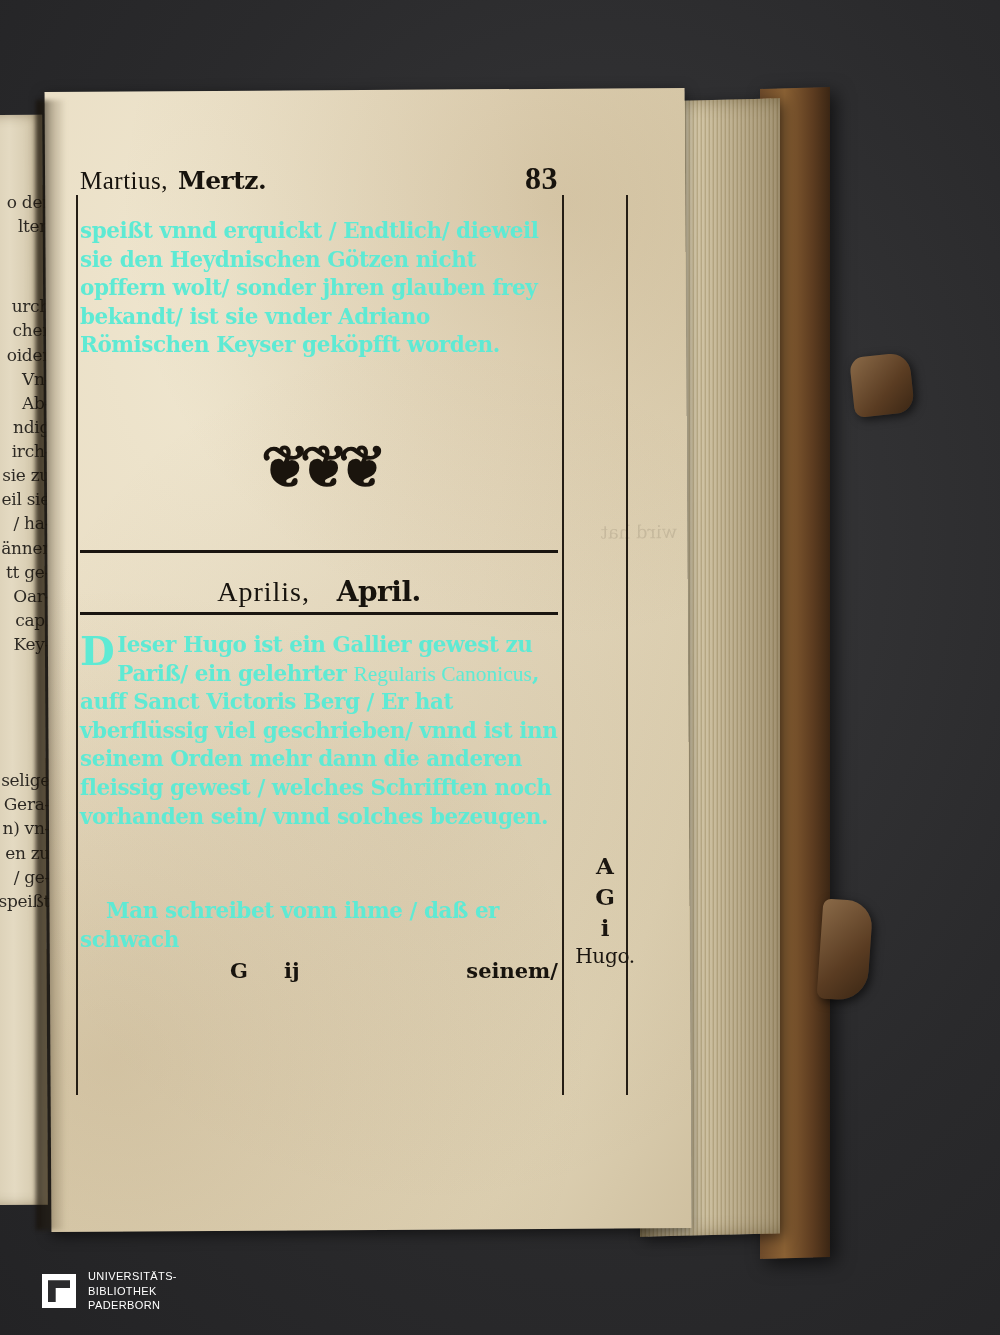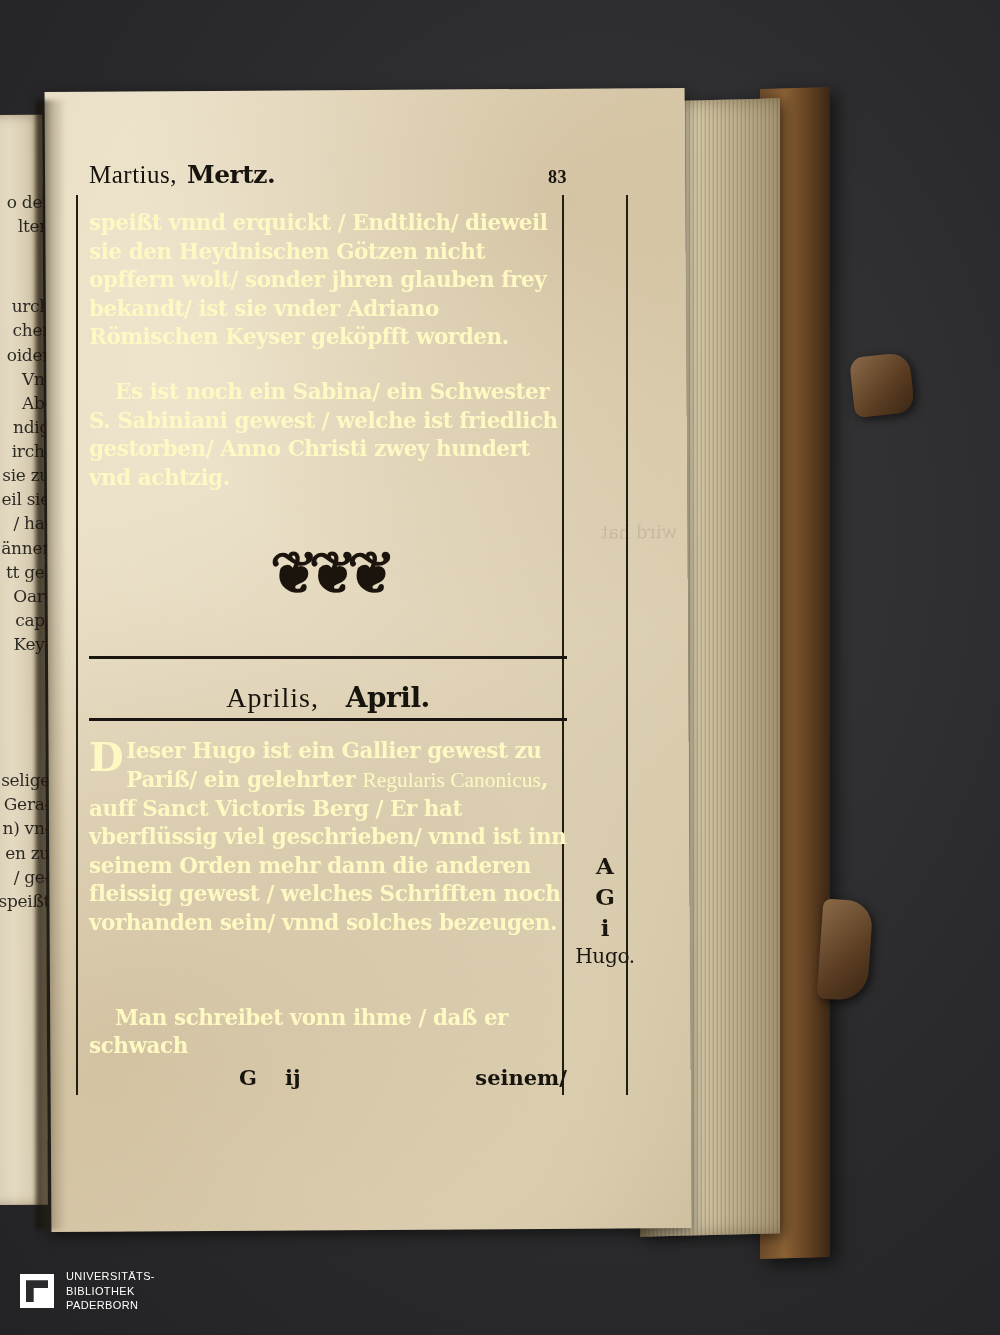--- a/index.html
+++ b/index.html
@@ -159,21 +159,21 @@
   #clasp-bottom {
     left: 820px; top: 840px;
     width: 50px; height: 100px;
     border-radius: 8px 26px 30px 8px;
     transform: rotate(4deg);
   }
 
   
   .page-body {
     position: absolute;
-    left: 89px;
+    left: 80px;
     top: 100px;
     width: 478px;
     color: #17130d;
     font-family: "DejaVu Serif", serif;
   }
   .running-head {
     display: flex;
     align-items: baseline;
     font-size: 25px;
     letter-spacing: 0.5px;
@@ -182,30 +182,30 @@
   .rh-fraktur {
     font-family: "DejaVu Serif", serif;
     font-weight: bold;
     letter-spacing: -0.5px;
   }
   .rh-sep { width: 10px; }
   .folio {
     margin-left: auto;
     font-family: "Liberation Serif", serif;
     font-weight: bold;
-    font-size: 18px;
+    font-size: 32px;
   }
 
   .frak {
     font-family: "DejaVu Serif", serif;
     font-weight: bold;
     letter-spacing: -0.45px;
     font-size: 21.5px;
     line-height: 1.33;
-    color: #fef9c3;
+    color: #5eead4;
   }
   p.frak { margin: 0 0 0 0; }
   .para-gap { height: 26px; }
 
   .rule {
     height: 3px;
     background: #1a1510;
     margin: 0;
   }
 
@@ -274,21 +274,21 @@
     font-family: "DejaVu Serif", serif;
     font-weight: bold;
     font-size: 21px;
   }
   .sig { margin-left: 150px; letter-spacing: 10px; }
   .catchword { margin-left: auto; }
 
   
   #watermark {
     position: absolute;
-    left: 20px;
+    left: 42px;
     bottom: 22px;
     display: flex;
     align-items: center;
     gap: 12px;
   }
   #wm-logo {
     width: 34px;
     height: 34px;
     background: #ffffff;
     position: relative;
@@ -371,21 +371,20 @@
       <span class="rh-fraktur">Mertz.</span>
       <span class="folio">83</span>
     </div>
 
     <div style="height:20px"></div>
 
     <p class="frak">speißt vnnd erquickt / Endtlich/ dieweil sie den Heydnischen Götzen nicht opffern wolt/ sonder jhren glauben frey bekandt/ ist sie vnder Adriano Römischen Keyser geköpfft worden.</p>
 
     <div class="para-gap"></div>
 
-    <p class="frak" style="text-indent:26px;">Es ist noch ein Sabina/ ein Schwester S. Sabiniani gewest / welche ist friedlich gestorben/ Anno Christi zwey hundert vnd achtzig.</p>
 
     <div class="ornament">❦❦❦</div>
 
     <div class="rule"></div>
 
     <div class="month-head">
       <span class="month-roman">Aprilis,</span>
       <span>&nbsp;</span>
       <span class="month-frak">April.</span>
     </div>
@@ -397,21 +396,21 @@
     <p class="frak dropcap-para">
       <span class="dropcap">D</span><span>Ieser Hugo ist ein Gallier gewest zu Pariß/ ein gelehrter </span><span class="roman-inline">Regularis Canonicus</span><span>, auff Sanct Victoris Berg / Er hat vberflüssig viel geschrieben/ vnnd ist inn seinem Orden mehr dann die anderen fleissig gewest / welches Schrifften noch vorhanden sein/ vnnd solches bezeugen.</span>
     </p>
 
     <div class="para-gap"></div>
 
     <p class="frak" style="text-indent:26px;margin-top:40px;">Man schreibet vonn ihme / daß er schwach</p>
 
     <div class="catchline">
       <span class="sig">G</span>
-      <span style="margin-left:18px;">ij</span>
+      <span style="margin-left:26px;">ij</span>
       <span class="catchword">seinem/</span>
     </div>
   </div>
 
   <div class="margin-note">
     <div class="ln">A</div>
     <div class="ln">G</div>
     <div class="ln">i</div>
     <div class="nm">Hugo.</div>
   </div>

